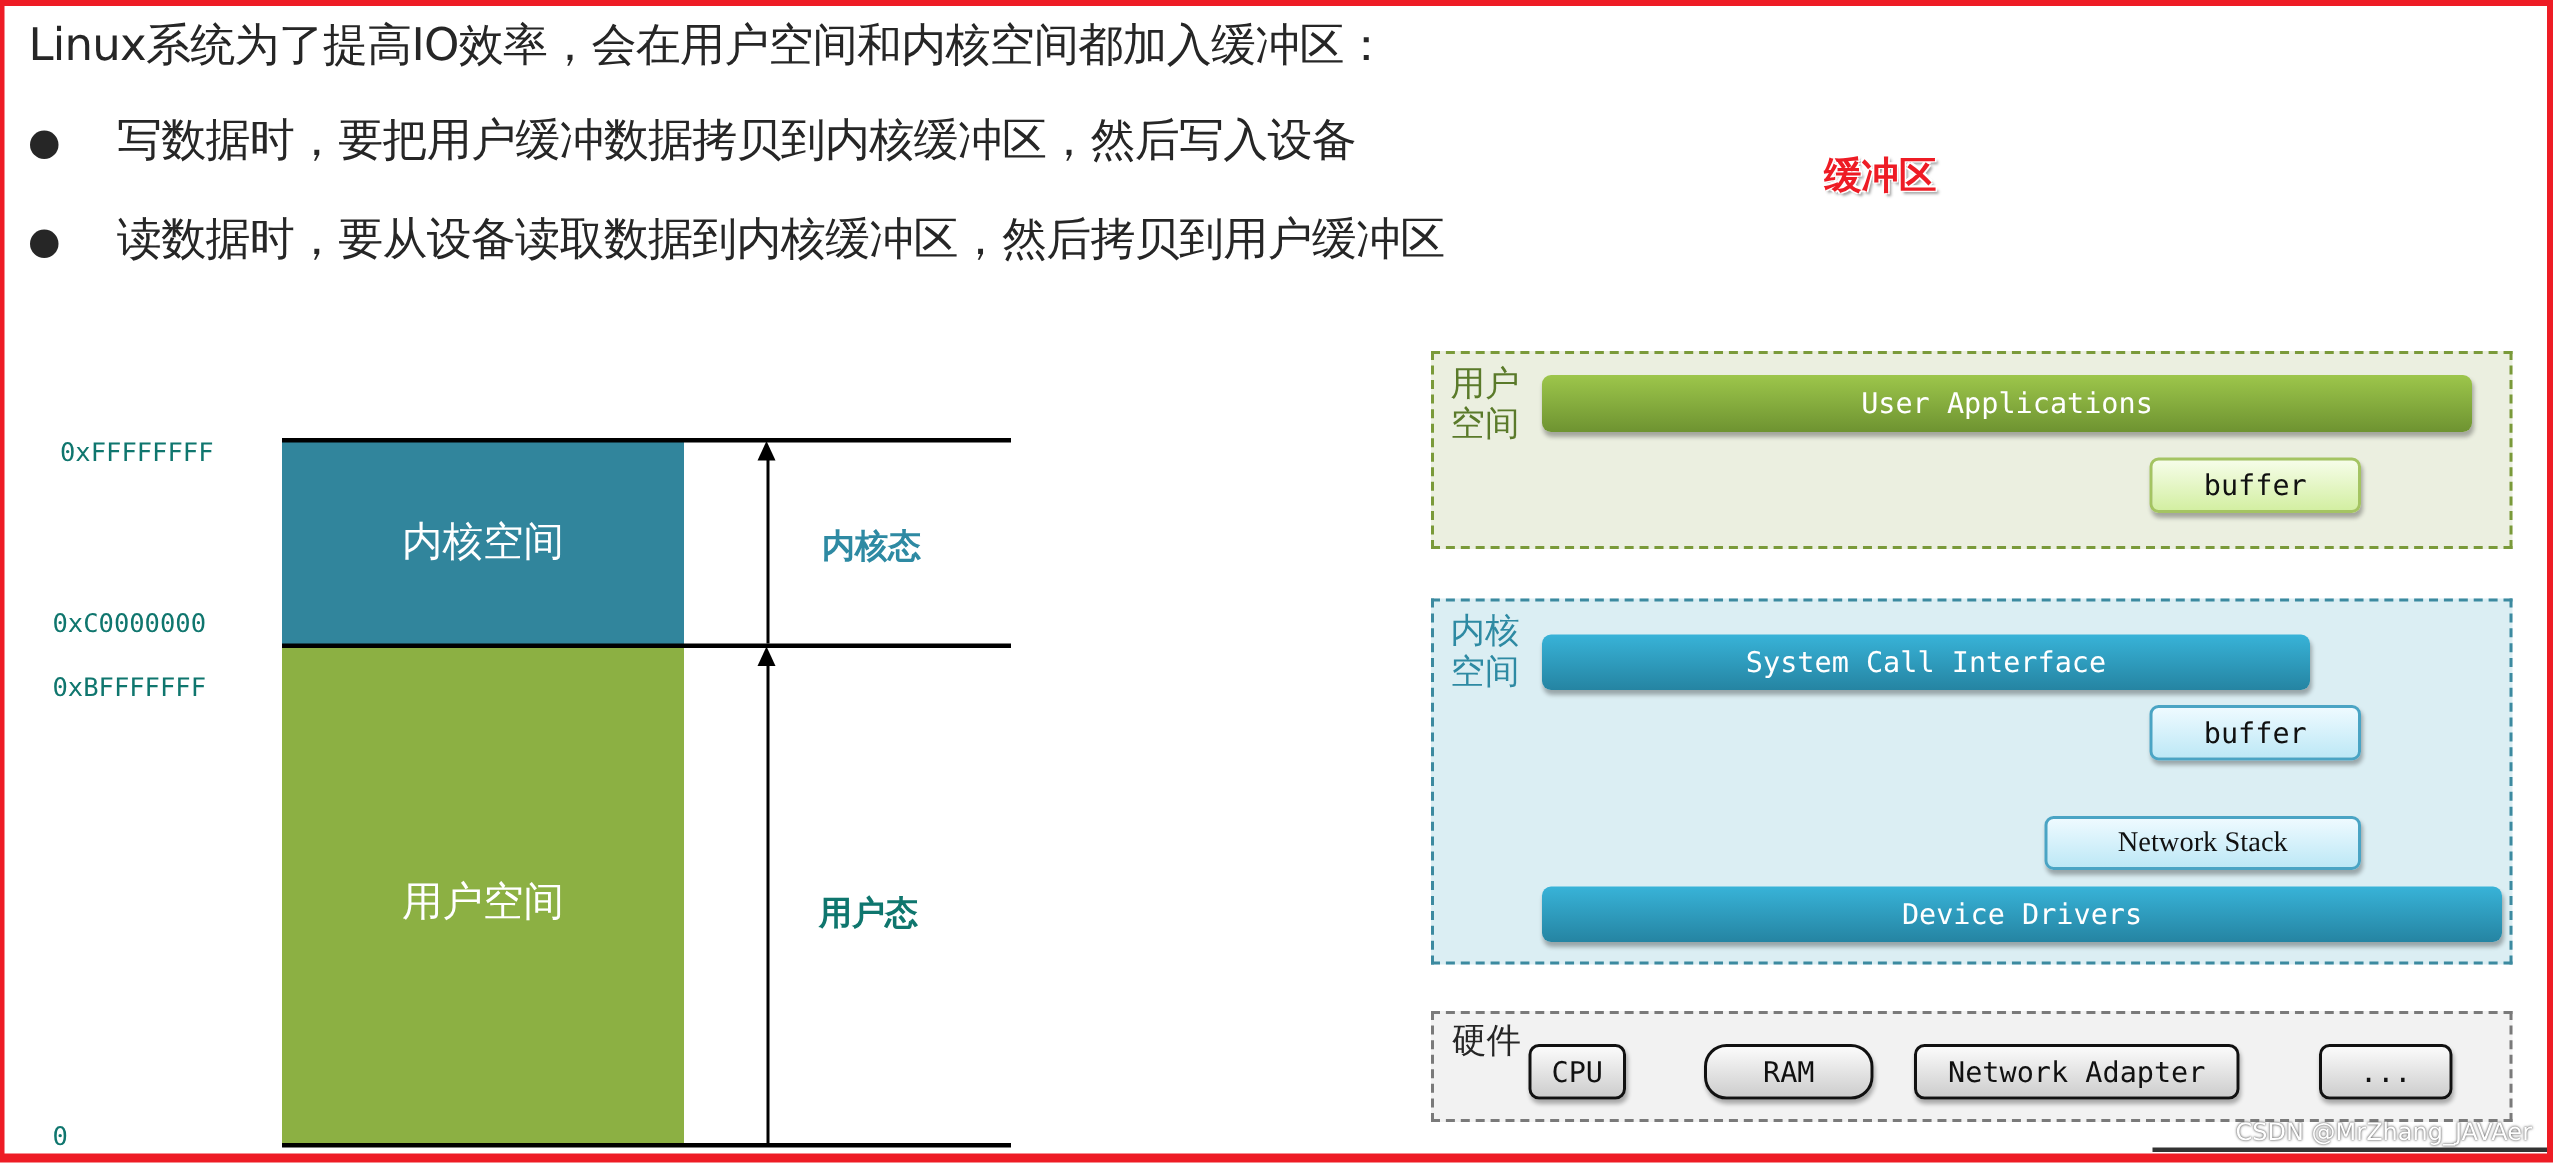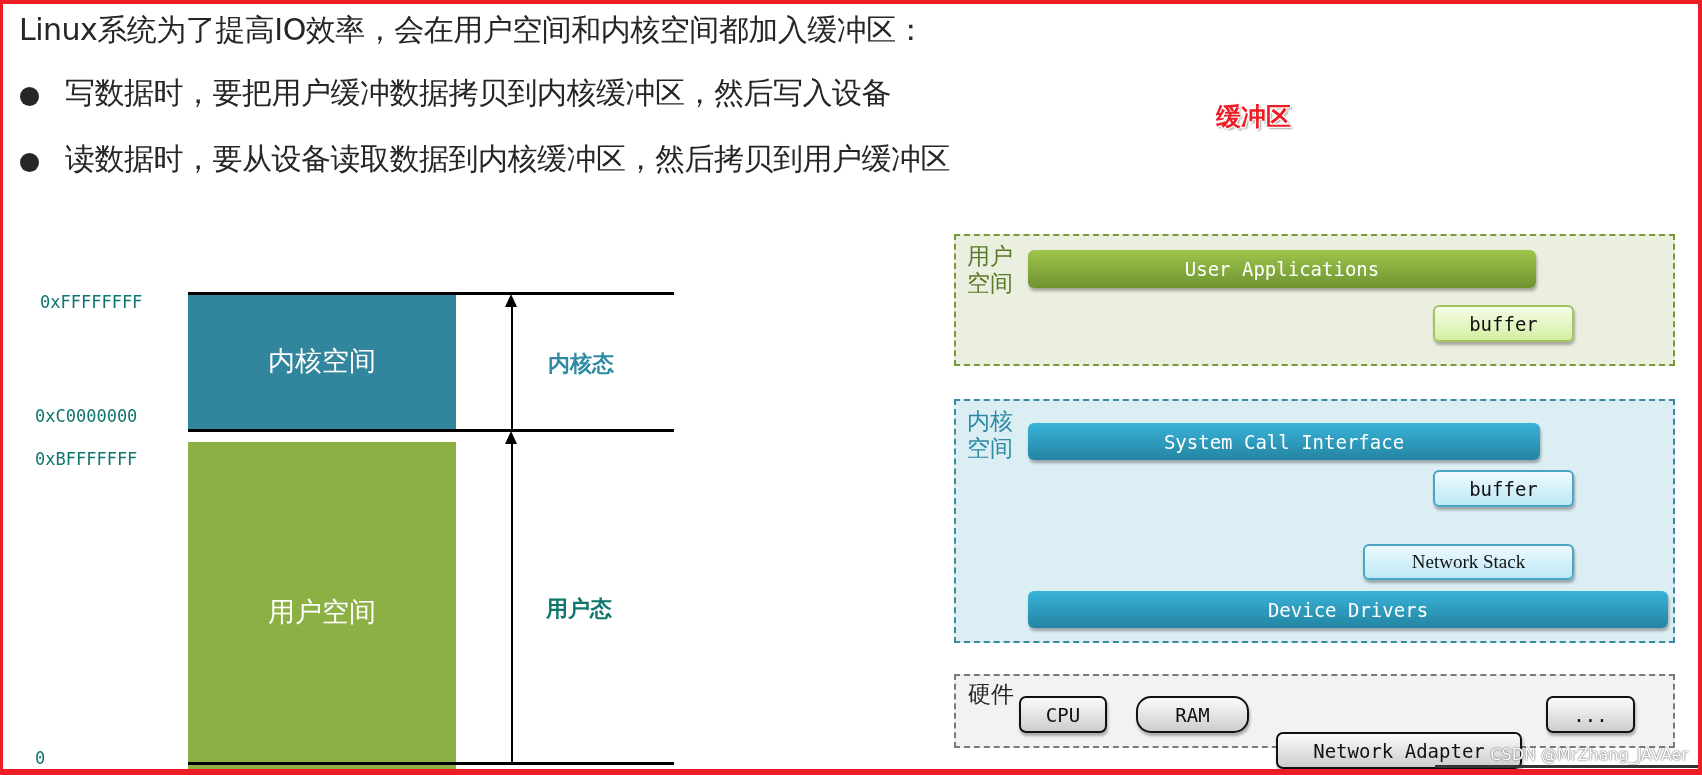--- a/index.html
+++ b/index.html
@@ -20,21 +20,21 @@
   
   .title {
     left: 19px; top: 10px; font-size: 30px; color: #262626; white-space: nowrap;
     letter-spacing: -0.5px;
   }
   .bullet-row { left: 20px; white-space: nowrap; font-size: 30px; color: #262626; }
   .bullet-dot {
     position: absolute; left: 0; width: 19px; height: 19px; border-radius: 50%;
     background: #262626;
   }
-  .bullet-text { position: absolute; left: 45px; top: 0; letter-spacing: -0.5px; }
+  .bullet-text { position: absolute; left: 58px; top: 0; letter-spacing: -0.5px; }
 
   .buffer-note {
     left: 1216px; top: 100px; font-size: 25px; font-weight: bold; color: #ee1c25;
     text-shadow: 1px 1px 0 #fff, -1px -1px 0 #fff, 1px -1px 0 #fff, -1px 1px 0 #fff, 2px 2px 2px #999;
   }
 
   
   .hline { height: 3px; background: #000; }
   .kernel-block { background: #31859c; }
   .user-block { background: #8cb043; }
@@ -95,21 +95,21 @@
   <span class="bullet-dot" style="top:14px;"></span>
   <span class="bullet-text">读数据时，要从设备读取数据到内核缓冲区，然后拷贝到用户缓冲区</span>
 </div>
 
 <div class="abs buffer-note">缓冲区</div>
 
 <div>
   <div class="abs kernel-block" style="left:188px; top:294px; width:268px; height:136px;">
     <div class="block-label" style="top:49px;">内核空间</div>
   </div>
-  <div class="abs user-block" style="left:188px; top:442px; width:268px; height:333px;">
+  <div class="abs user-block" style="left:188px; top:431px; width:268px; height:333px;">
     <div class="block-label" style="top:152px;">用户空间</div>
   </div>
 
   <div class="abs hline" style="left:188px; top:292px; width:486px;"></div>
   <div class="abs hline" style="left:188px; top:429px; width:486px;"></div>
   <div class="abs hline" style="left:188px; top:762px; width:486px;"></div>
 
   <div class="abs addr" style="left:40px; top:292px;">0xFFFFFFFF</div>
   <div class="abs addr" style="left:35px; top:406px;">0xC0000000</div>
   <div class="abs addr" style="left:35px; top:436px;margin-top:13px;">0xBFFFFFFF</div>
@@ -125,35 +125,35 @@
   <div class="abs mode-label" style="left:546px; top:594px; color:#0f766e;">用户态</div>
 </div>
 
 <div>
 
   <div class="abs panel panel-user" style="left:954px; top:234px; width:721px; height:132px;"></div>
   <div class="abs panel-label" style="left:967px; top:243px; color:#5a7a2a;">
     <div>用户</div>
     <div>空间</div>
   </div>
-  <div class="abs bar bar-green" style="left:1028px; top:250px; width:508px; height:38px;">User Applications</div>
+  <div class="abs bar bar-green" style="left:1028px; top:250px; width:620px; height:38px;">User Applications</div>
   <div class="abs box box-green" style="left:1433px; top:305px; width:141px; height:37px;">buffer</div>
 
   <div class="abs panel panel-kernel" style="left:954px; top:399px; width:721px; height:244px;"></div>
   <div class="abs panel-label" style="left:967px; top:408px; color:#2e8aa3;">
     <div>内核</div>
     <div>空间</div>
   </div>
   <div class="abs bar bar-blue" style="left:1028px; top:423px; width:512px; height:37px;">System Call Interface</div>
   <div class="abs box box-blue" style="left:1433px; top:470px; width:141px; height:37px;">buffer</div>
   <div class="abs box box-blue" style="left:1363px; top:544px; width:211px; height:36px;font-family:Liberation Serif, serif;">Network Stack</div>
   <div class="abs bar bar-blue" style="left:1028px; top:591px; width:640px; height:37px;">Device Drivers</div>
 
   <div class="abs panel panel-hw" style="left:954px; top:674px; width:721px; height:74px;"></div>
   <div class="abs panel-label" style="left:968px; top:681px; color:#262626;">硬件</div>
-  <div class="abs box box-hw" style="left:1019px; top:696px; width:88px; height:37px;">CPU</div>
+  <div class="abs box box-hw" style="left:1019px; top:696px; width:65px; height:37px;">CPU</div>
   <div class="abs box box-hw" style="left:1136px; top:696px; width:113px; height:37px;border-radius:15px;">RAM</div>
-  <div class="abs box box-hw" style="left:1276px; top:732px; width:246px; height:37px;">Network Adapter</div>
+  <div class="abs box box-hw" style="left:1276px; top:696px; width:217px; height:37px;">Network Adapter</div>
   <div class="abs box box-hw" style="left:1546px; top:696px; width:89px; height:37px;">...</div>
 </div>
 
 <div class="abs bottom-strip"></div>
 <div class="abs watermark">CSDN @MrZhang_JAVAer</div>
 
 </body></html>

